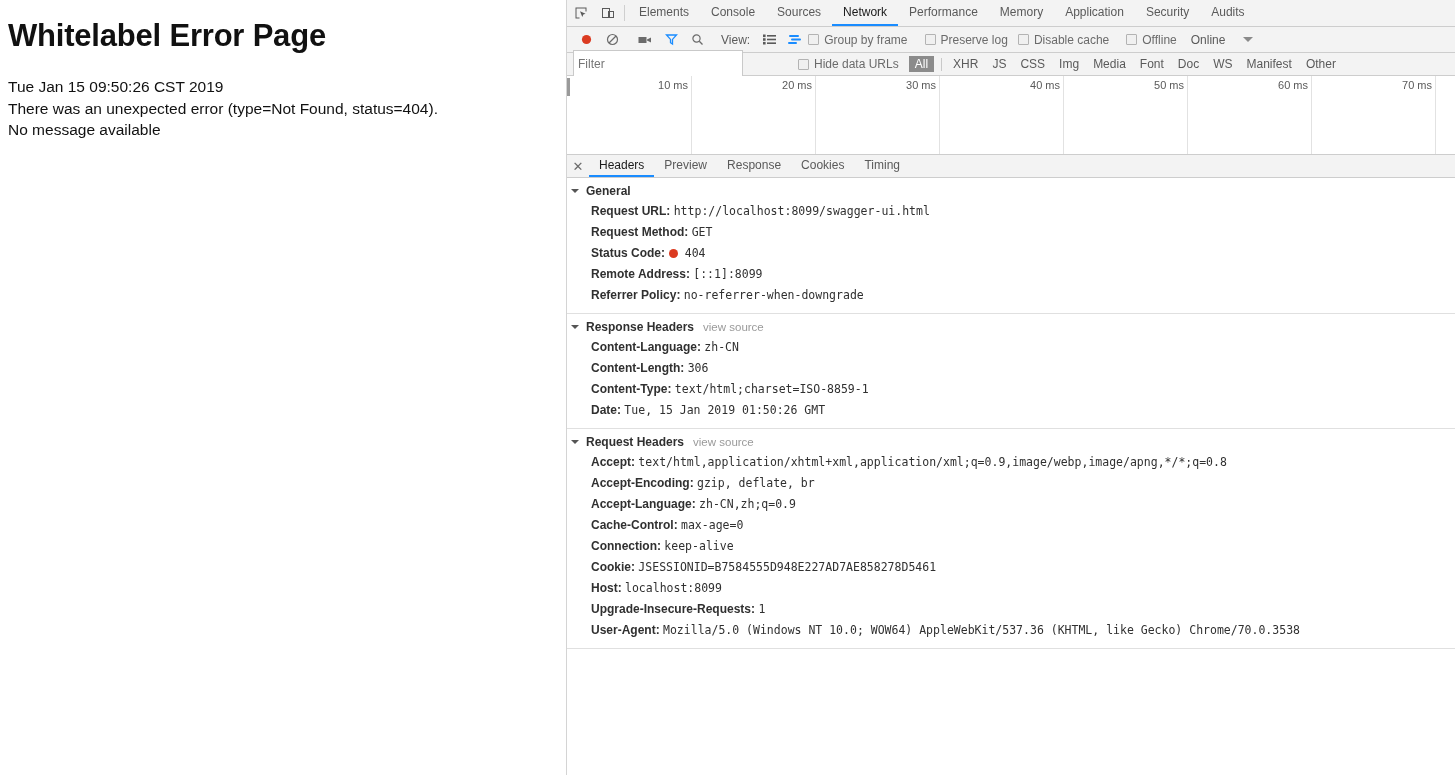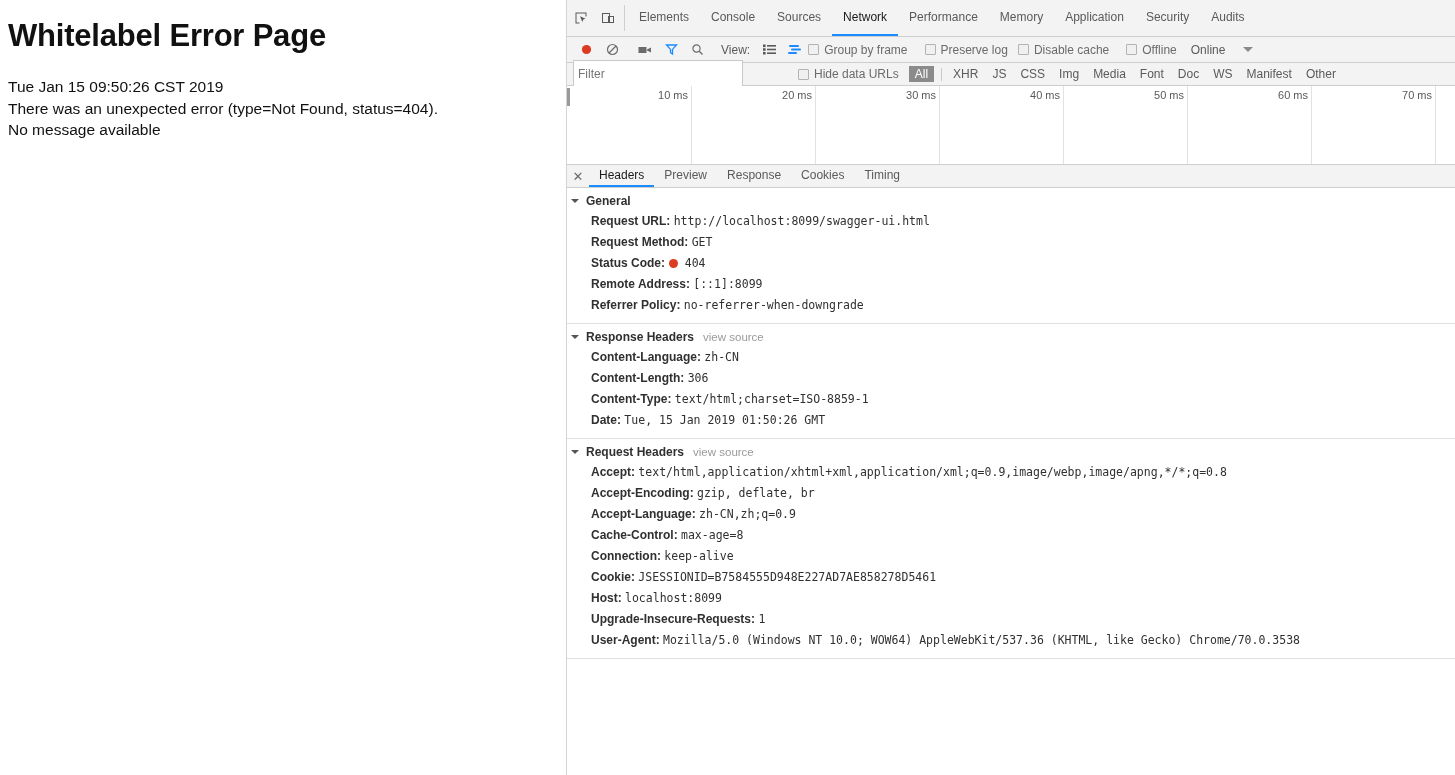--- a/index.html
+++ b/index.html
@@ -40,21 +40,21 @@
   #devtools {
     width: 888px; height: 775px;
     background: #fff;
     display: flex; flex-direction: column;
     font-size: 12px;
     color: #5a5a5a;
   }
 
   
   .tabstrip {
-    height: 37px; min-height: 27px;
+    height: 27px; min-height: 27px;
     display: flex; align-items: stretch;
     background: #f3f3f3;
     border-bottom: 1px solid #cdcdcd;
   }
   .tool-btn {
     width: 27px; display: flex; align-items: center; justify-content: center;
     cursor: pointer;
   }
   .vsep { width: 1px; background: #cfcfcf; margin: 5px 3px; }
   .tab {
@@ -447,21 +447,21 @@
             <div class="kv">
               <span class="k">Accept-Encoding:</span>
               <span class="v">gzip, deflate, br</span>
             </div>
             <div class="kv">
               <span class="k">Accept-Language:</span>
               <span class="v">zh-CN,zh;q=0.9</span>
             </div>
             <div class="kv">
               <span class="k">Cache-Control:</span>
-              <span class="v">max-age=8</span>
+              <span class="v">max-age=0</span>
             </div>
             <div class="kv">
               <span class="k">Connection:</span>
               <span class="v">keep-alive</span>
             </div>
             <div class="kv">
               <span class="k">Cookie:</span>
               <span class="v">JSESSIONID=B7584555D948E227AD7AE858278D5461</span>
             </div>
             <div class="kv">

